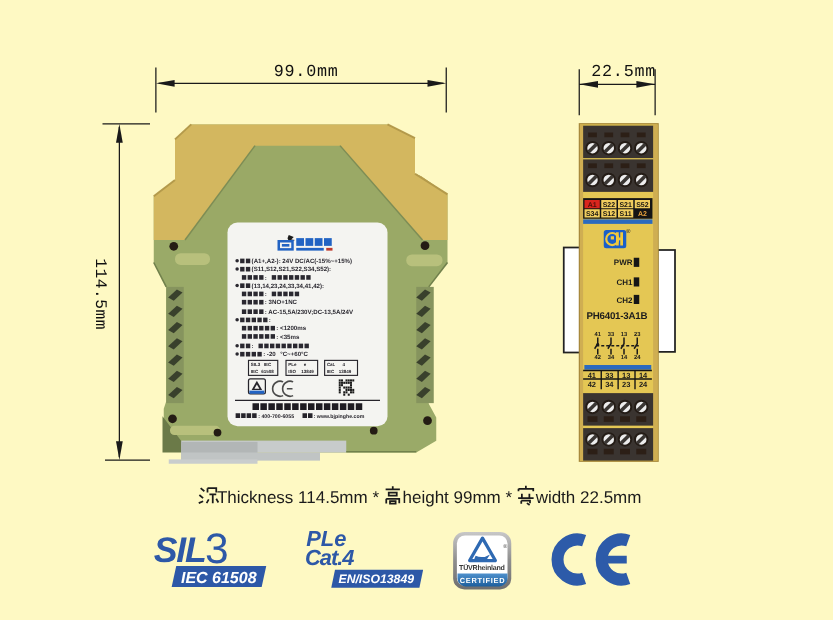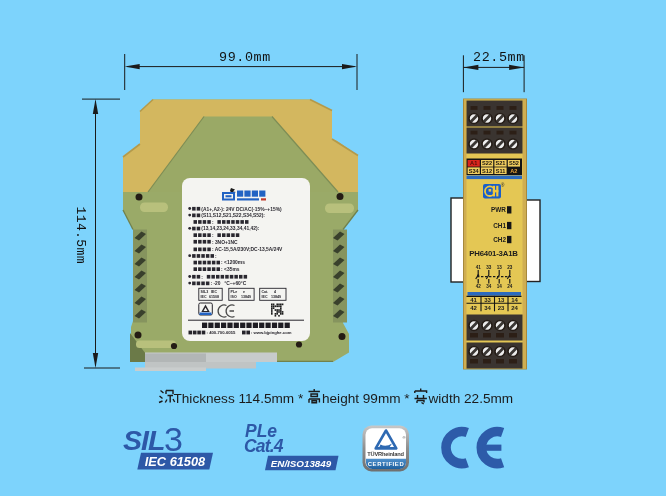--- a/index.html
+++ b/index.html
@@ -1,16 +1,16 @@
 <!DOCTYPE html>
 <html><head>
 <meta charset="utf-8">
 <style>
 html,body{margin:0;padding:0;background:#ffffff;}
-#stage{position:relative;width:666px;height:496px;overflow:hidden;background:#7dd3fc;
+#stage{position:relative;width:666px;height:496px;overflow:hidden;background:#fef9c3;
 font-family:"Liberation Sans",sans-serif;}
 svg{position:absolute;left:0;top:0;}
 text{font-family:"Liberation Sans",sans-serif;}
 .mono{font-family:"Liberation Mono",monospace;}
 </style>
 </head>
 <body>
 <div id="stage">
 <svg width="666" height="496" viewBox="0 0 666 496">
 

